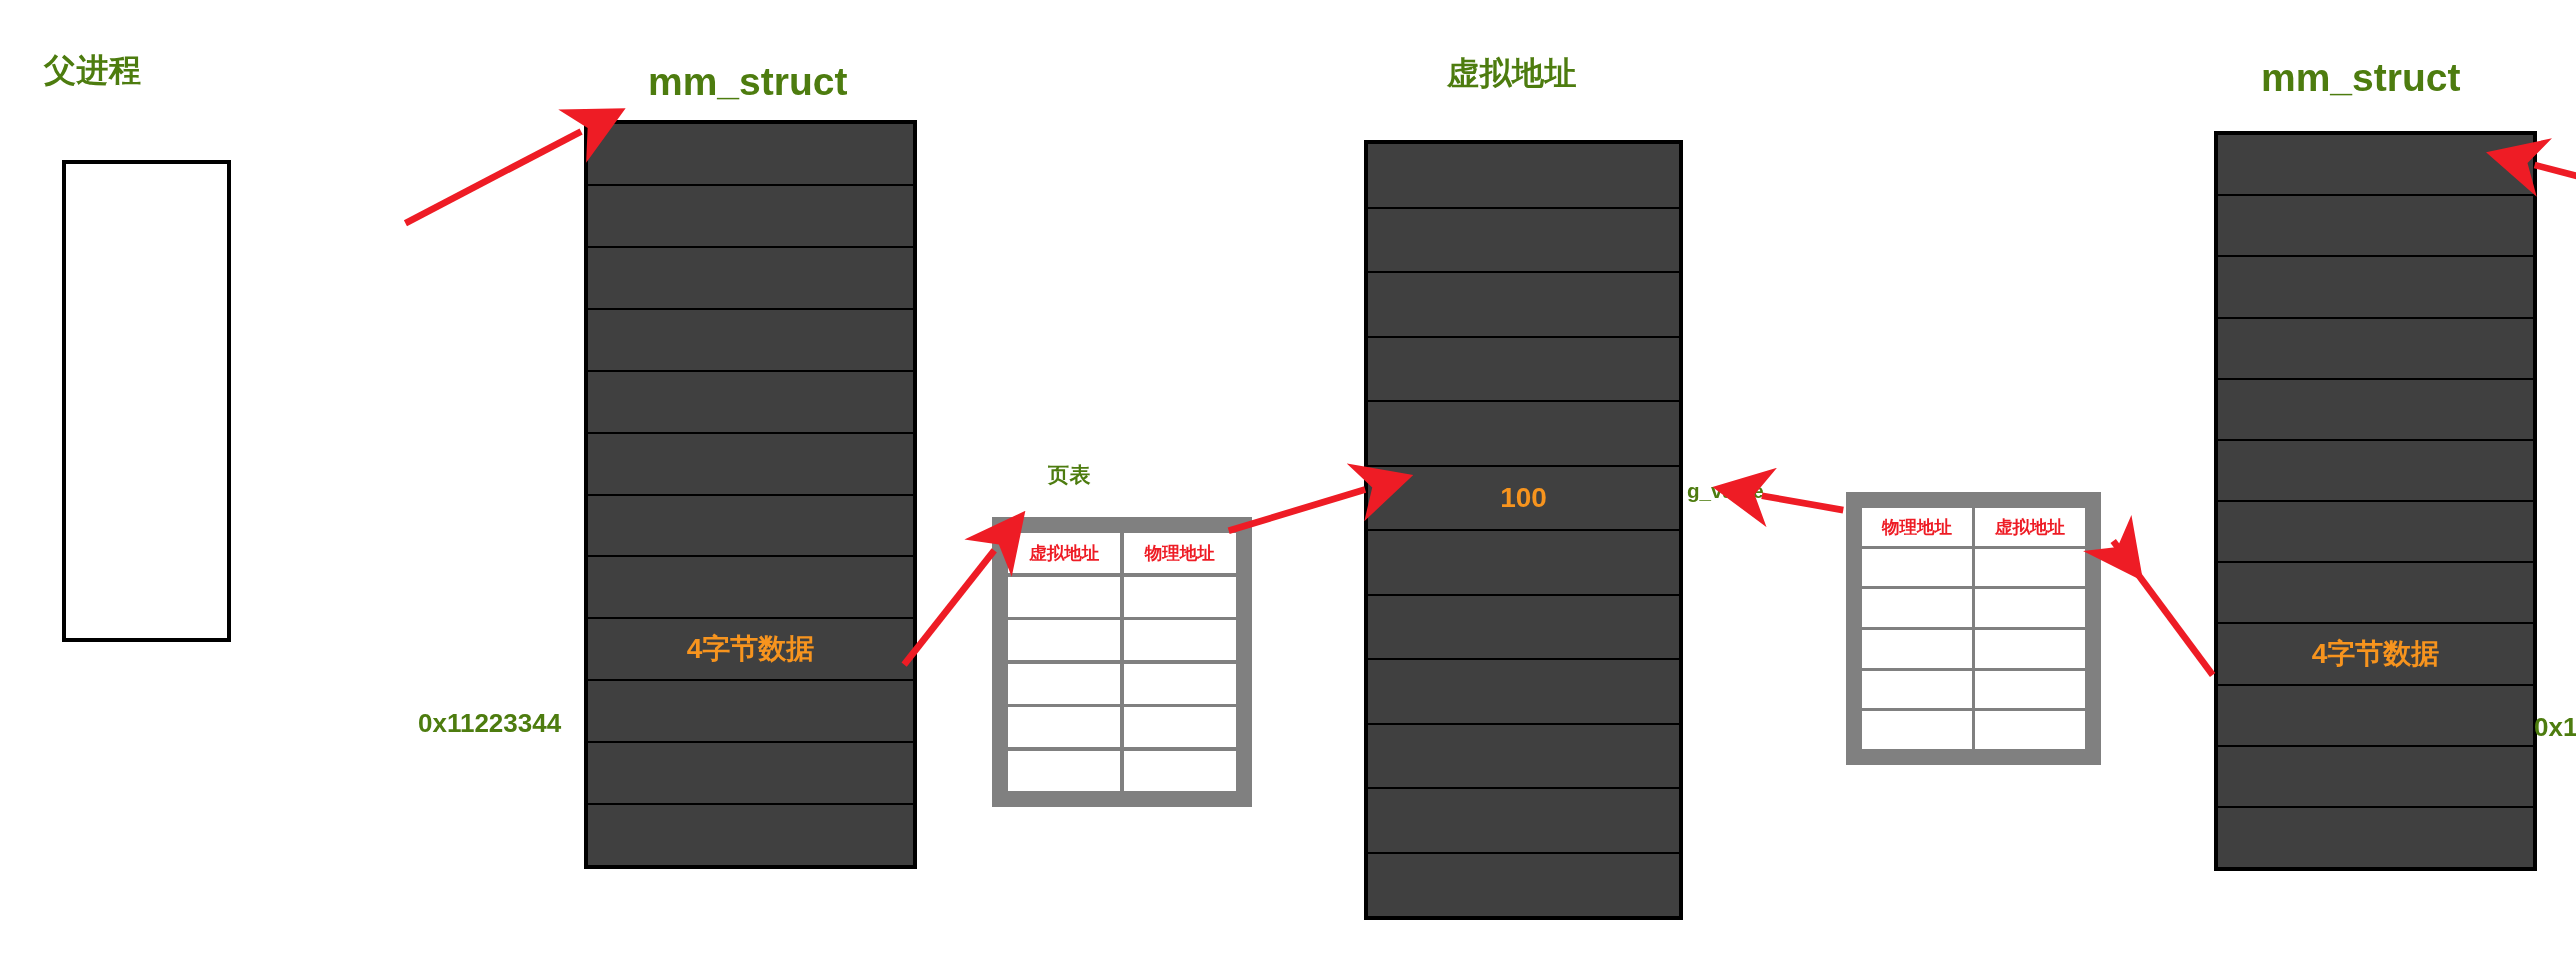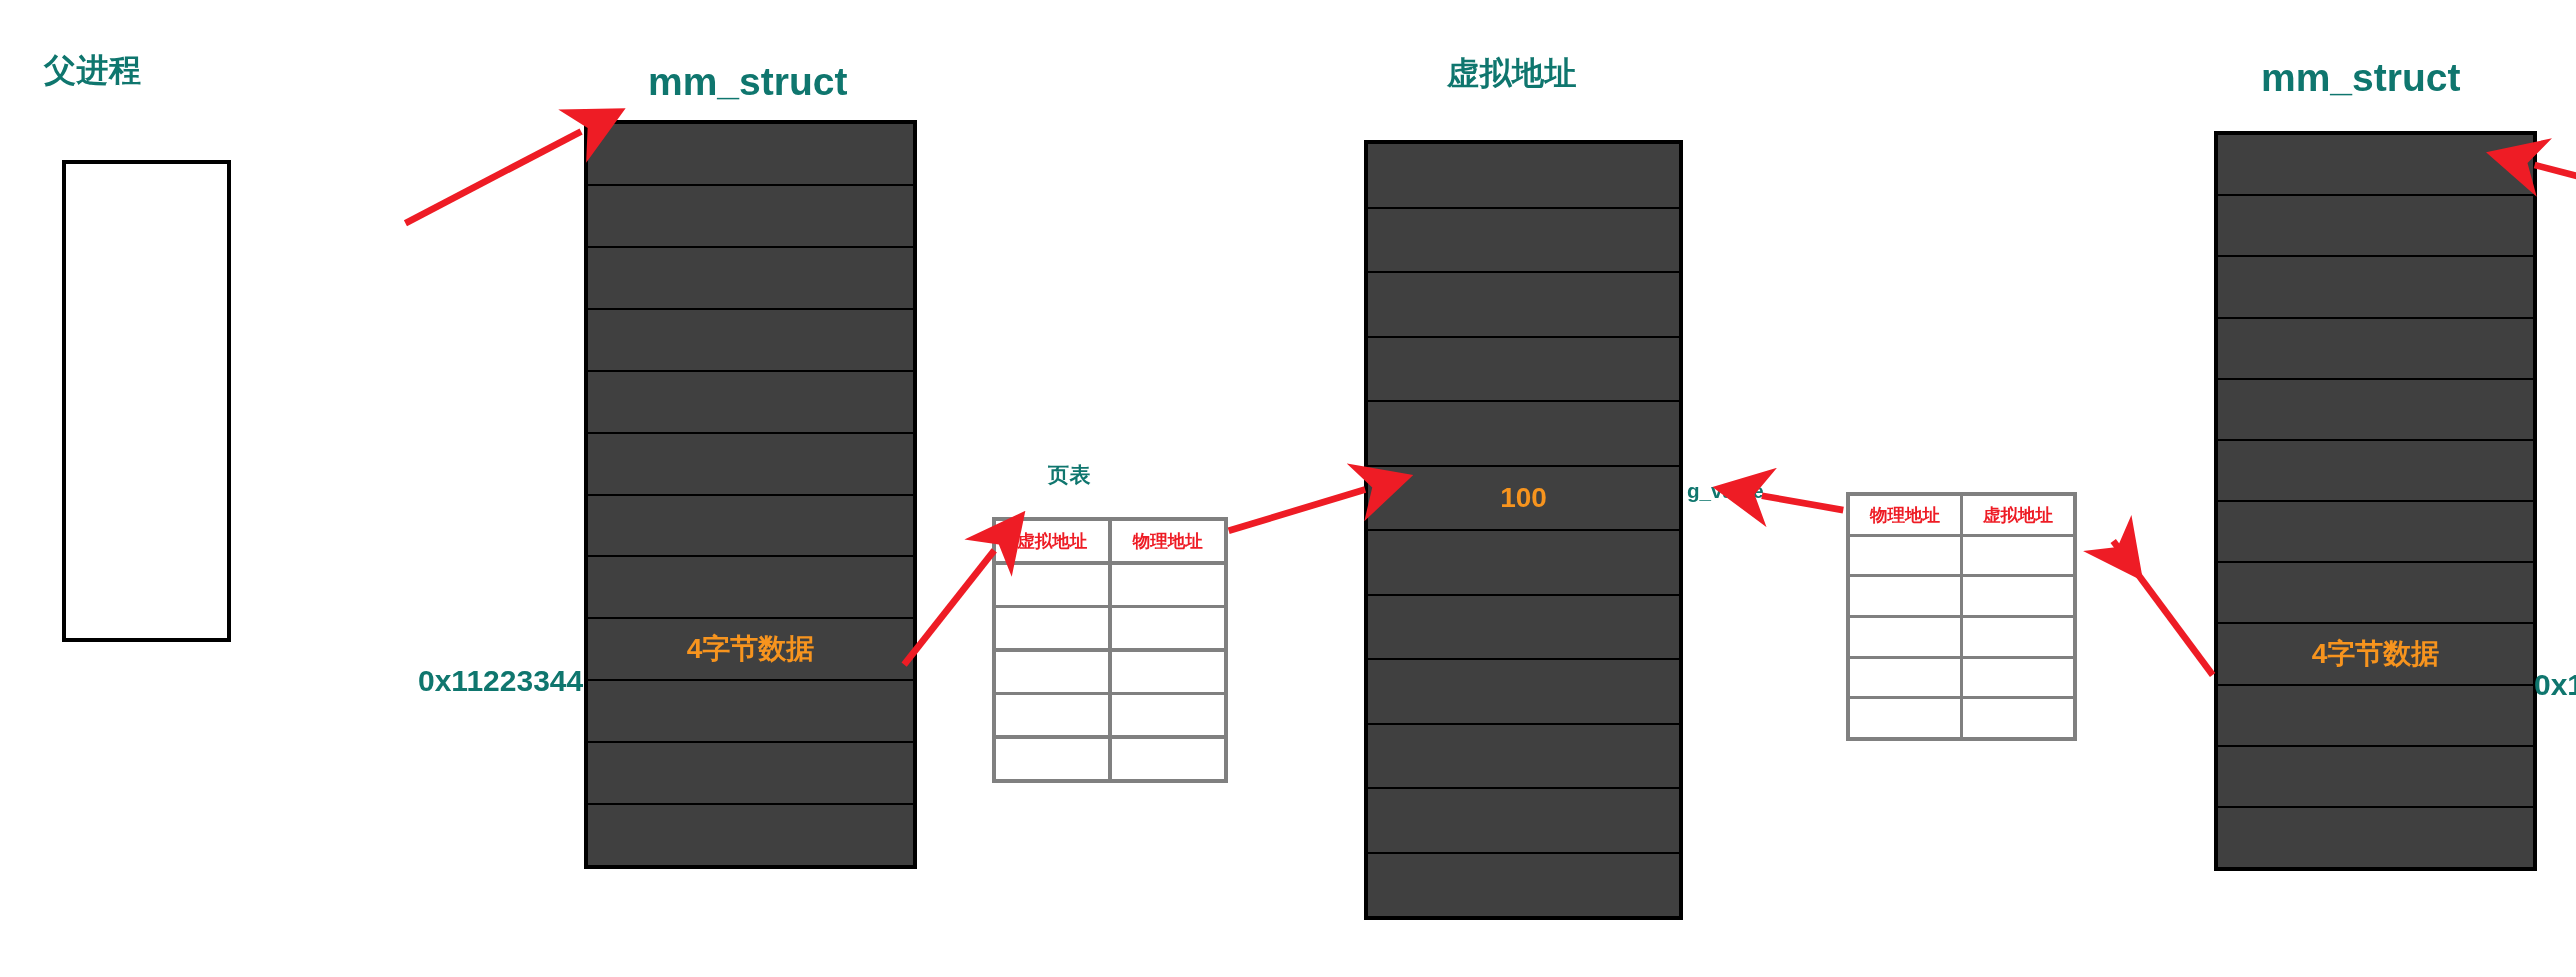--- a/index.html
+++ b/index.html
@@ -14,28 +14,28 @@
     position: relative;
     width: 3091px;
     height: 978px;
     background: #ffffff;
     overflow: hidden;
   }
 
   
   .label {
     position: absolute;
-    color: #0f766e;
+    color: #4d7c0f;
     font-weight: bold;
     white-space: nowrap;
     line-height: 1;
   }
   .label-cjk   { font-size: 32px; letter-spacing: 0.5px; }
   .label-latin { font-size: 39px; }
-  .label-addr  { font-size: 30px; }
+  .label-addr  { font-size: 26px; margin-top: 44px; }
   .label-gvalue{ font-size: 20.6px; text-align: center; }
 
   
   .block {
     position: absolute;
     border: 4.6px solid #000000;
     background: #ffffff;
     display: flex;
     flex-direction: column;
   }
@@ -66,21 +66,21 @@
   }
 
   
   .ptable {
     position: absolute;
     border: 4.6px solid #808080;
     background: #808080;
     display: flex;
     flex-direction: column;
     gap: 3.1px;
-    padding: 0;
+    padding: 12px;
   }
   .ptable .prow {
     flex: 1 1 0;
     display: flex;
     gap: 3.1px;
   }
   .ptable .pcell {
     flex: 1 1 0;
     background: #ffffff;
     display: flex;

